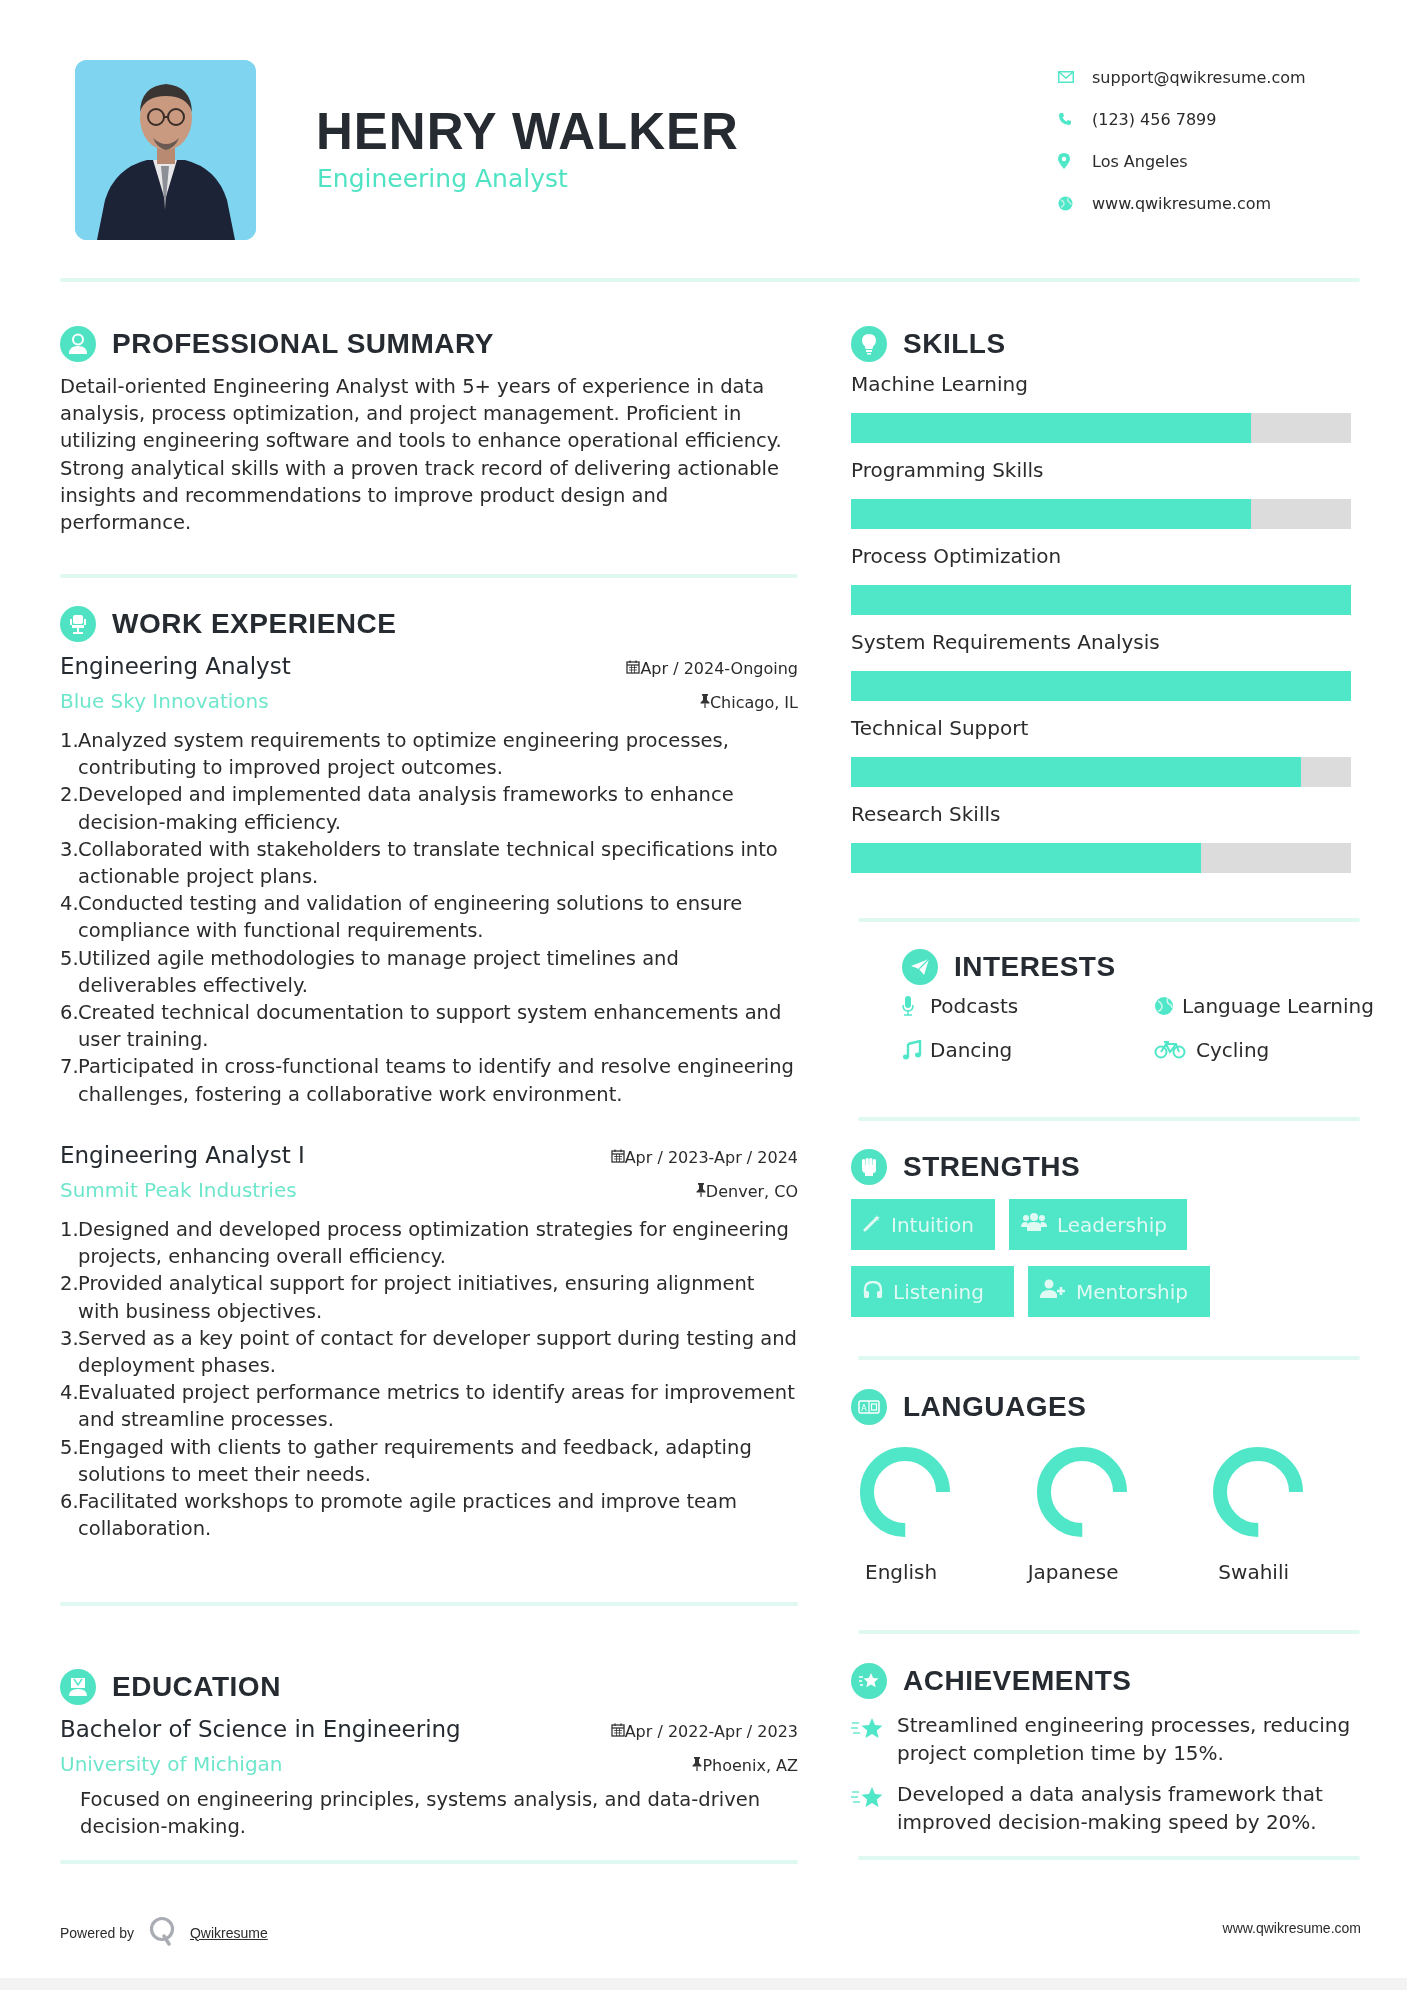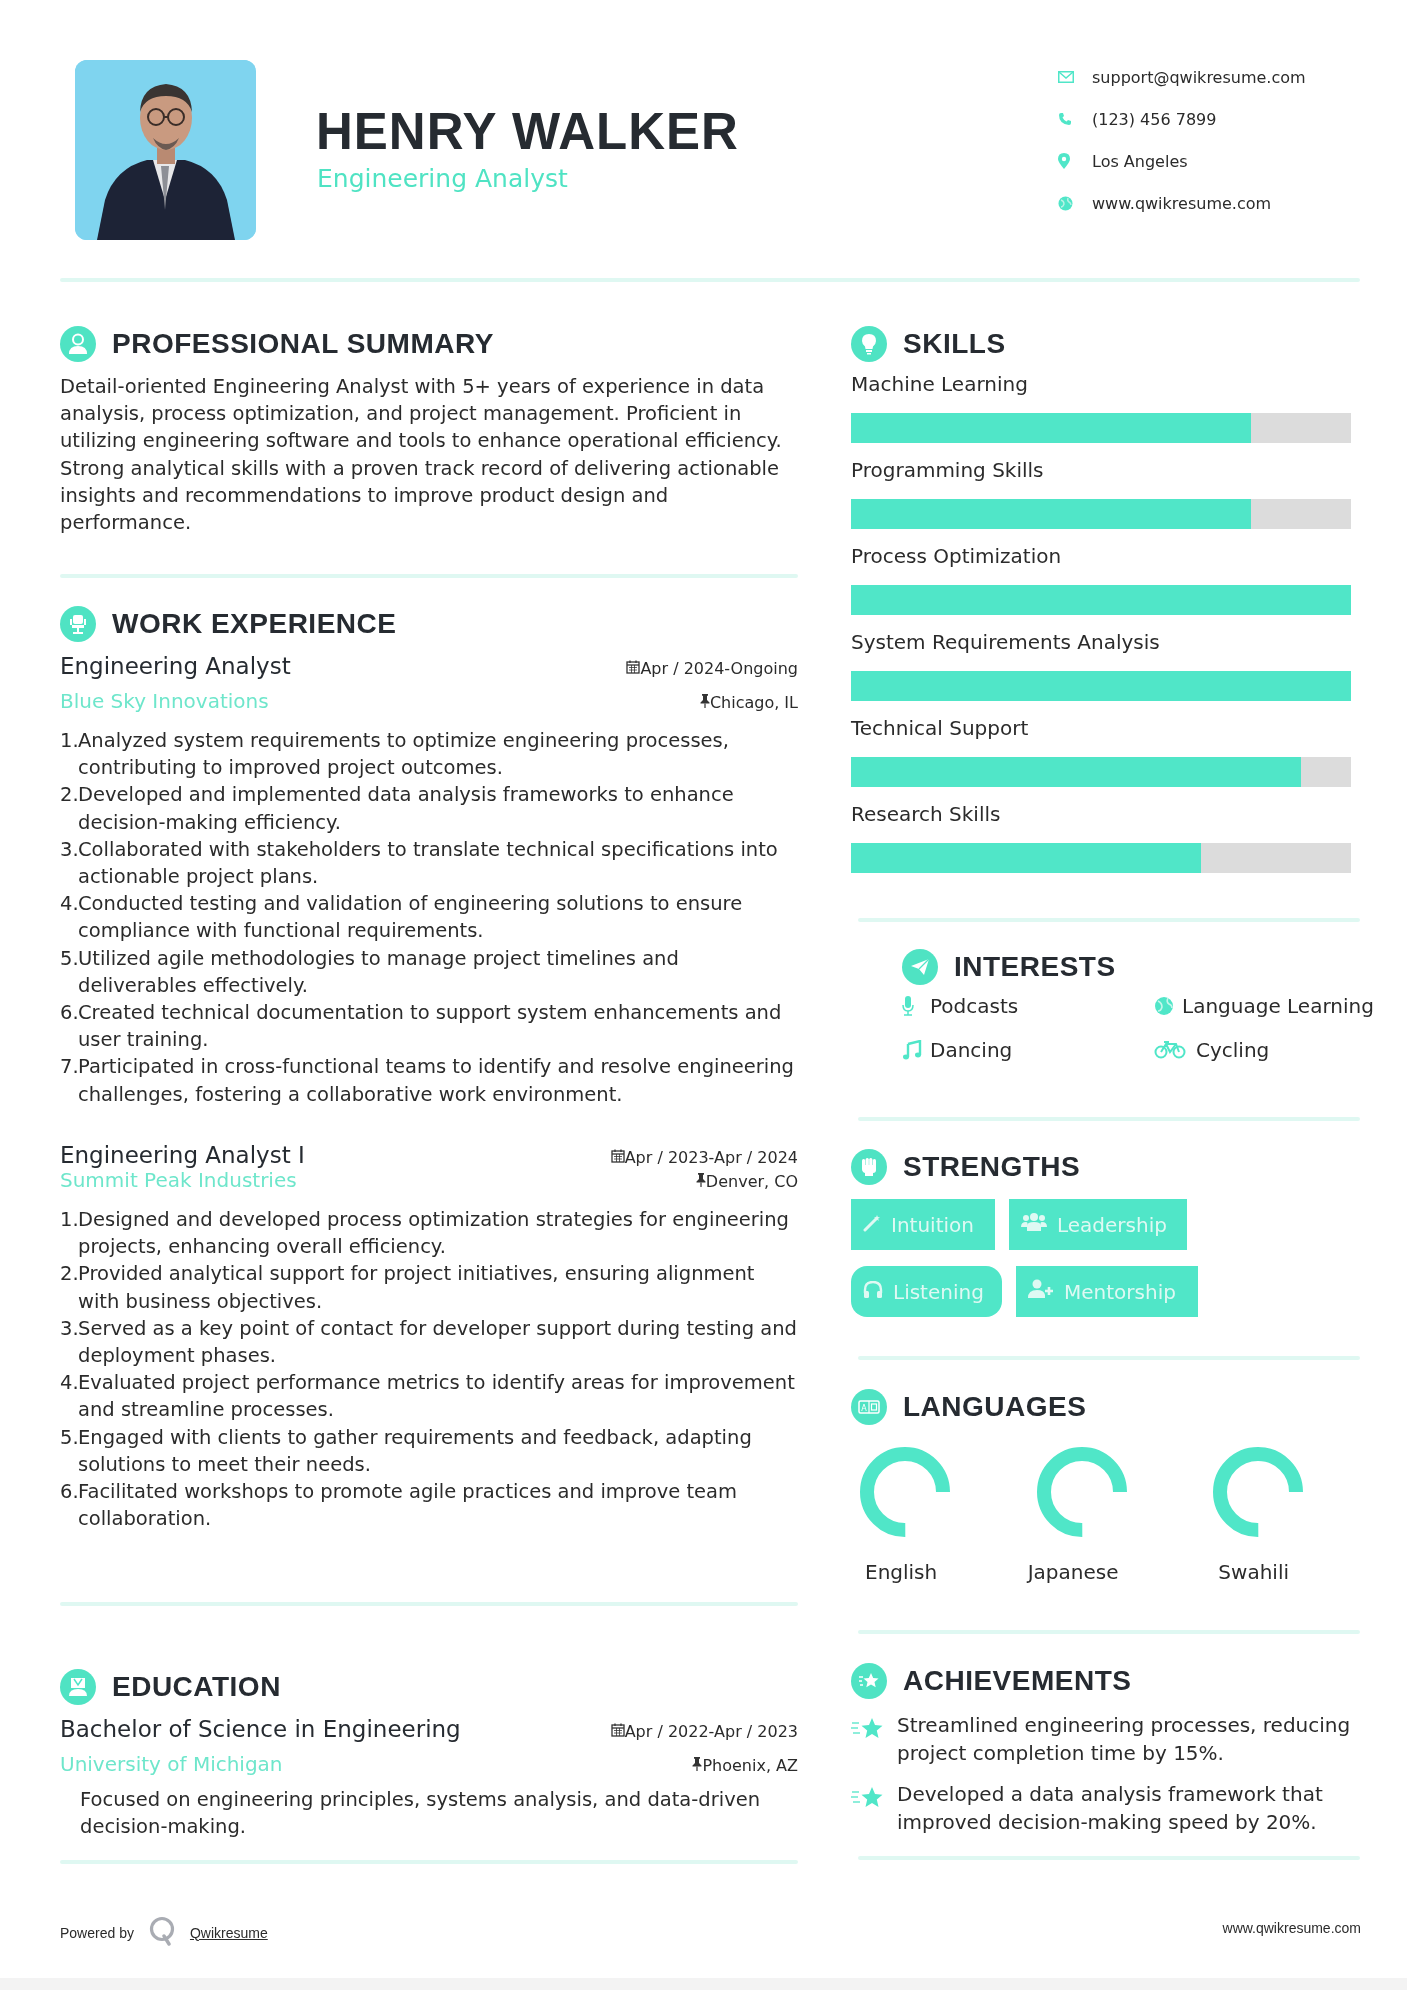--- a/index.html
+++ b/index.html
@@ -221,21 +221,21 @@
       <span><svg width="14" height="14" viewBox="0 0 14 14">
             <rect x="1" y="2" width="12" height="11" fill="none" stroke="#333" stroke-width="1.3"></rect>
             <line x1="1" y1="5" x2="13" y2="5" stroke="#333" stroke-width="1.3"></line>
             <line x1="4" y1="0.5" x2="4" y2="3" stroke="#333" stroke-width="1.3"></line>
             <line x1="10" y1="0.5" x2="10" y2="3" stroke="#333" stroke-width="1.3"></line>
             <path d="M3 7.5H11M3 10H11M5.5 5V13M8.5 5V13" stroke="#333" stroke-width="0.8"></path>
           </svg></span>
       <span>Apr / 2023-Apr / 2024</span>
     </span>
   </div>
-  <div class="job-row" style="">
+  <div class="job-row" style="margin-top:10px;">
     <span class="company">Summit Peak Industries</span>
     <span class="job-meta">
       <span><svg width="10" height="14" viewBox="0 0 10 14">
             <path d="M2 0H8V1.5L7 2V6L9.5 8.5V9.5H0.5V8.5L3 6V2L2 1.5Z" fill="#333"></path>
             <rect x="4.4" y="9.5" width="1.2" height="4.5" fill="#333"></rect>
           </svg></span>
       <span>Denver, CO</span>
     </span>
   </div>
   <ol class="bullets">
@@ -443,21 +443,21 @@
     <div class="chip" style="width:178px;">
       <span><svg width="26" height="20" viewBox="0 0 26 20">
             <circle cx="13" cy="5" r="4" fill="#dff9f3"></circle>
             <circle cx="5" cy="6" r="3" fill="#dff9f3"></circle>
             <circle cx="21" cy="6" r="3" fill="#dff9f3"></circle>
             <path d="M6 19 V14 Q6 10 13 10 Q20 10 20 14 V19 Z" fill="#dff9f3"></path>
             <path d="M0 15 Q0 10 5 10 Q6 10 6.5 11 V15 Z M26 15 Q26 10 21 10 Q20 10 19.5 11 V15 Z" fill="#dff9f3"></path>
           </svg></span>
       <span>Leadership</span>
     </div>
-    <div class="chip" style="width:151px;border-radius:16px;">
+    <div class="chip" style="width:163px;">
       <span><svg width="20" height="18" viewBox="0 0 20 18">
             <path d="M2 12 V9 Q2 1 10 1 Q18 1 18 9 V12" fill="none" stroke="#dff9f3" stroke-width="2.4"></path>
             <rect x="1" y="10" width="5" height="7" rx="1.5" fill="#dff9f3"></rect>
             <rect x="14" y="10" width="5" height="7" rx="1.5" fill="#dff9f3"></rect>
           </svg></span>
       <span>Listening</span>
     </div>
     <div class="chip" style="width:182px;">
       <span><svg width="26" height="20" viewBox="0 0 26 20">
             <circle cx="9" cy="5" r="4.5" fill="#dff9f3"></circle>

